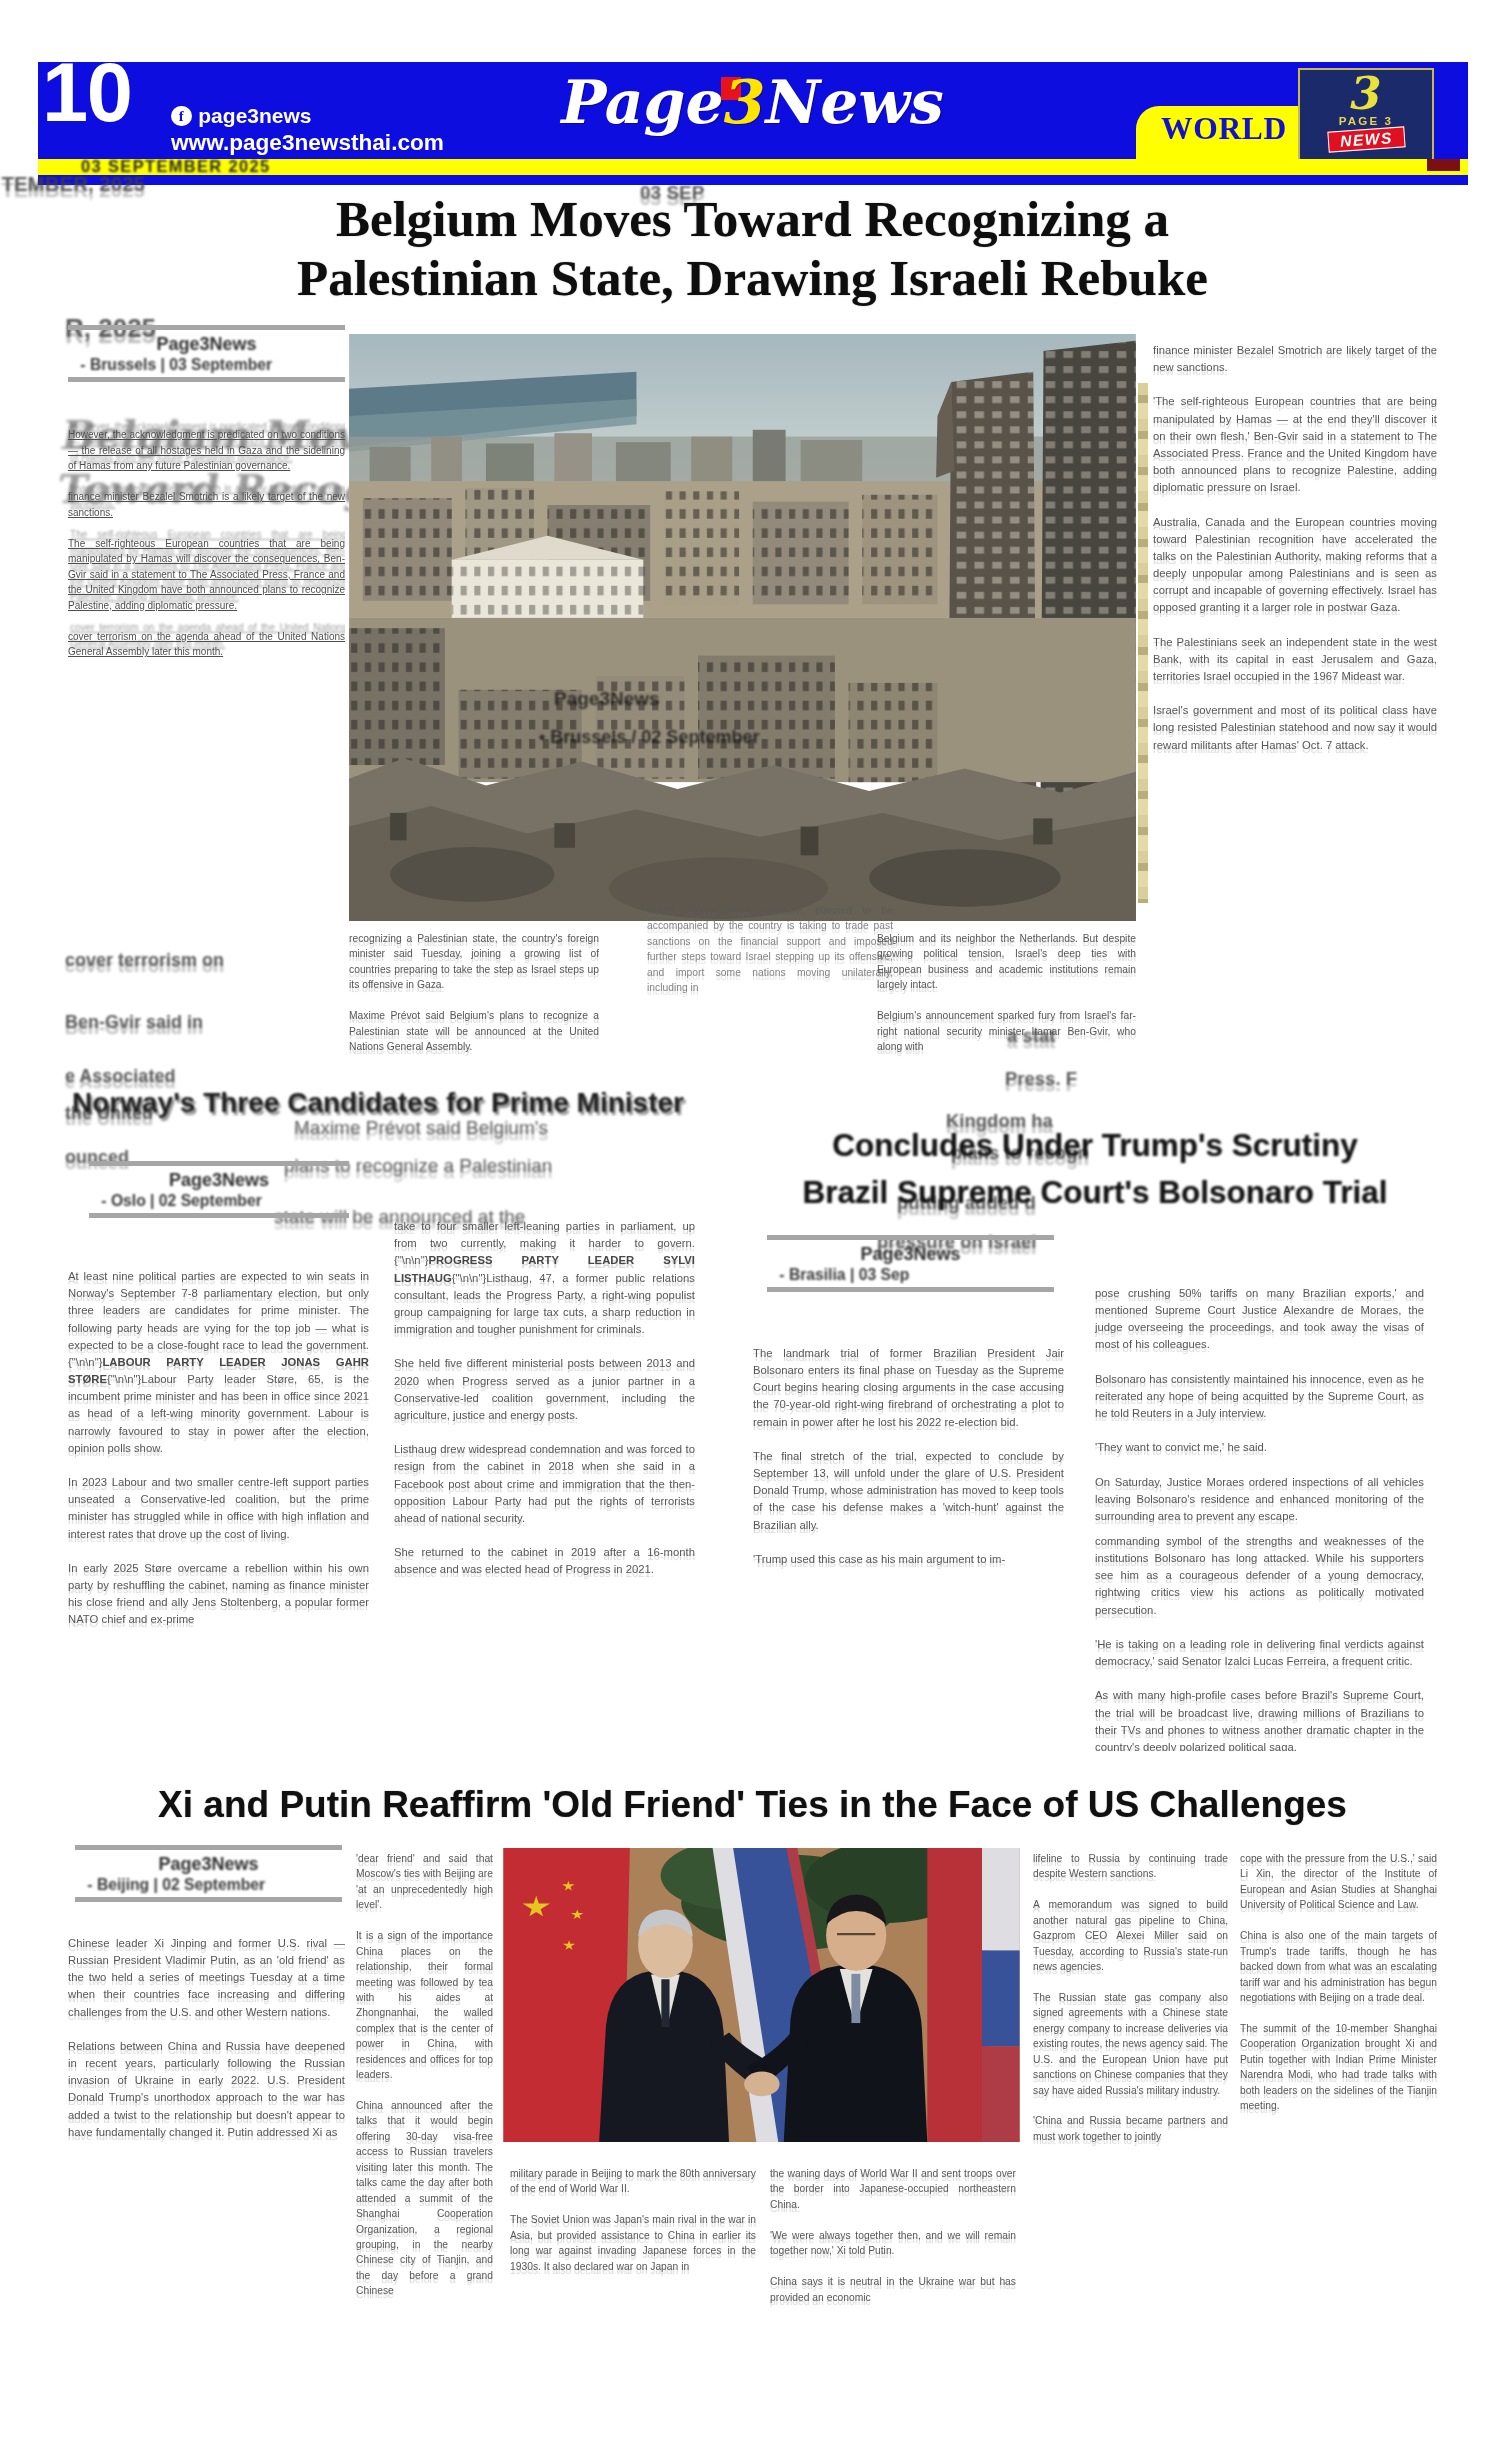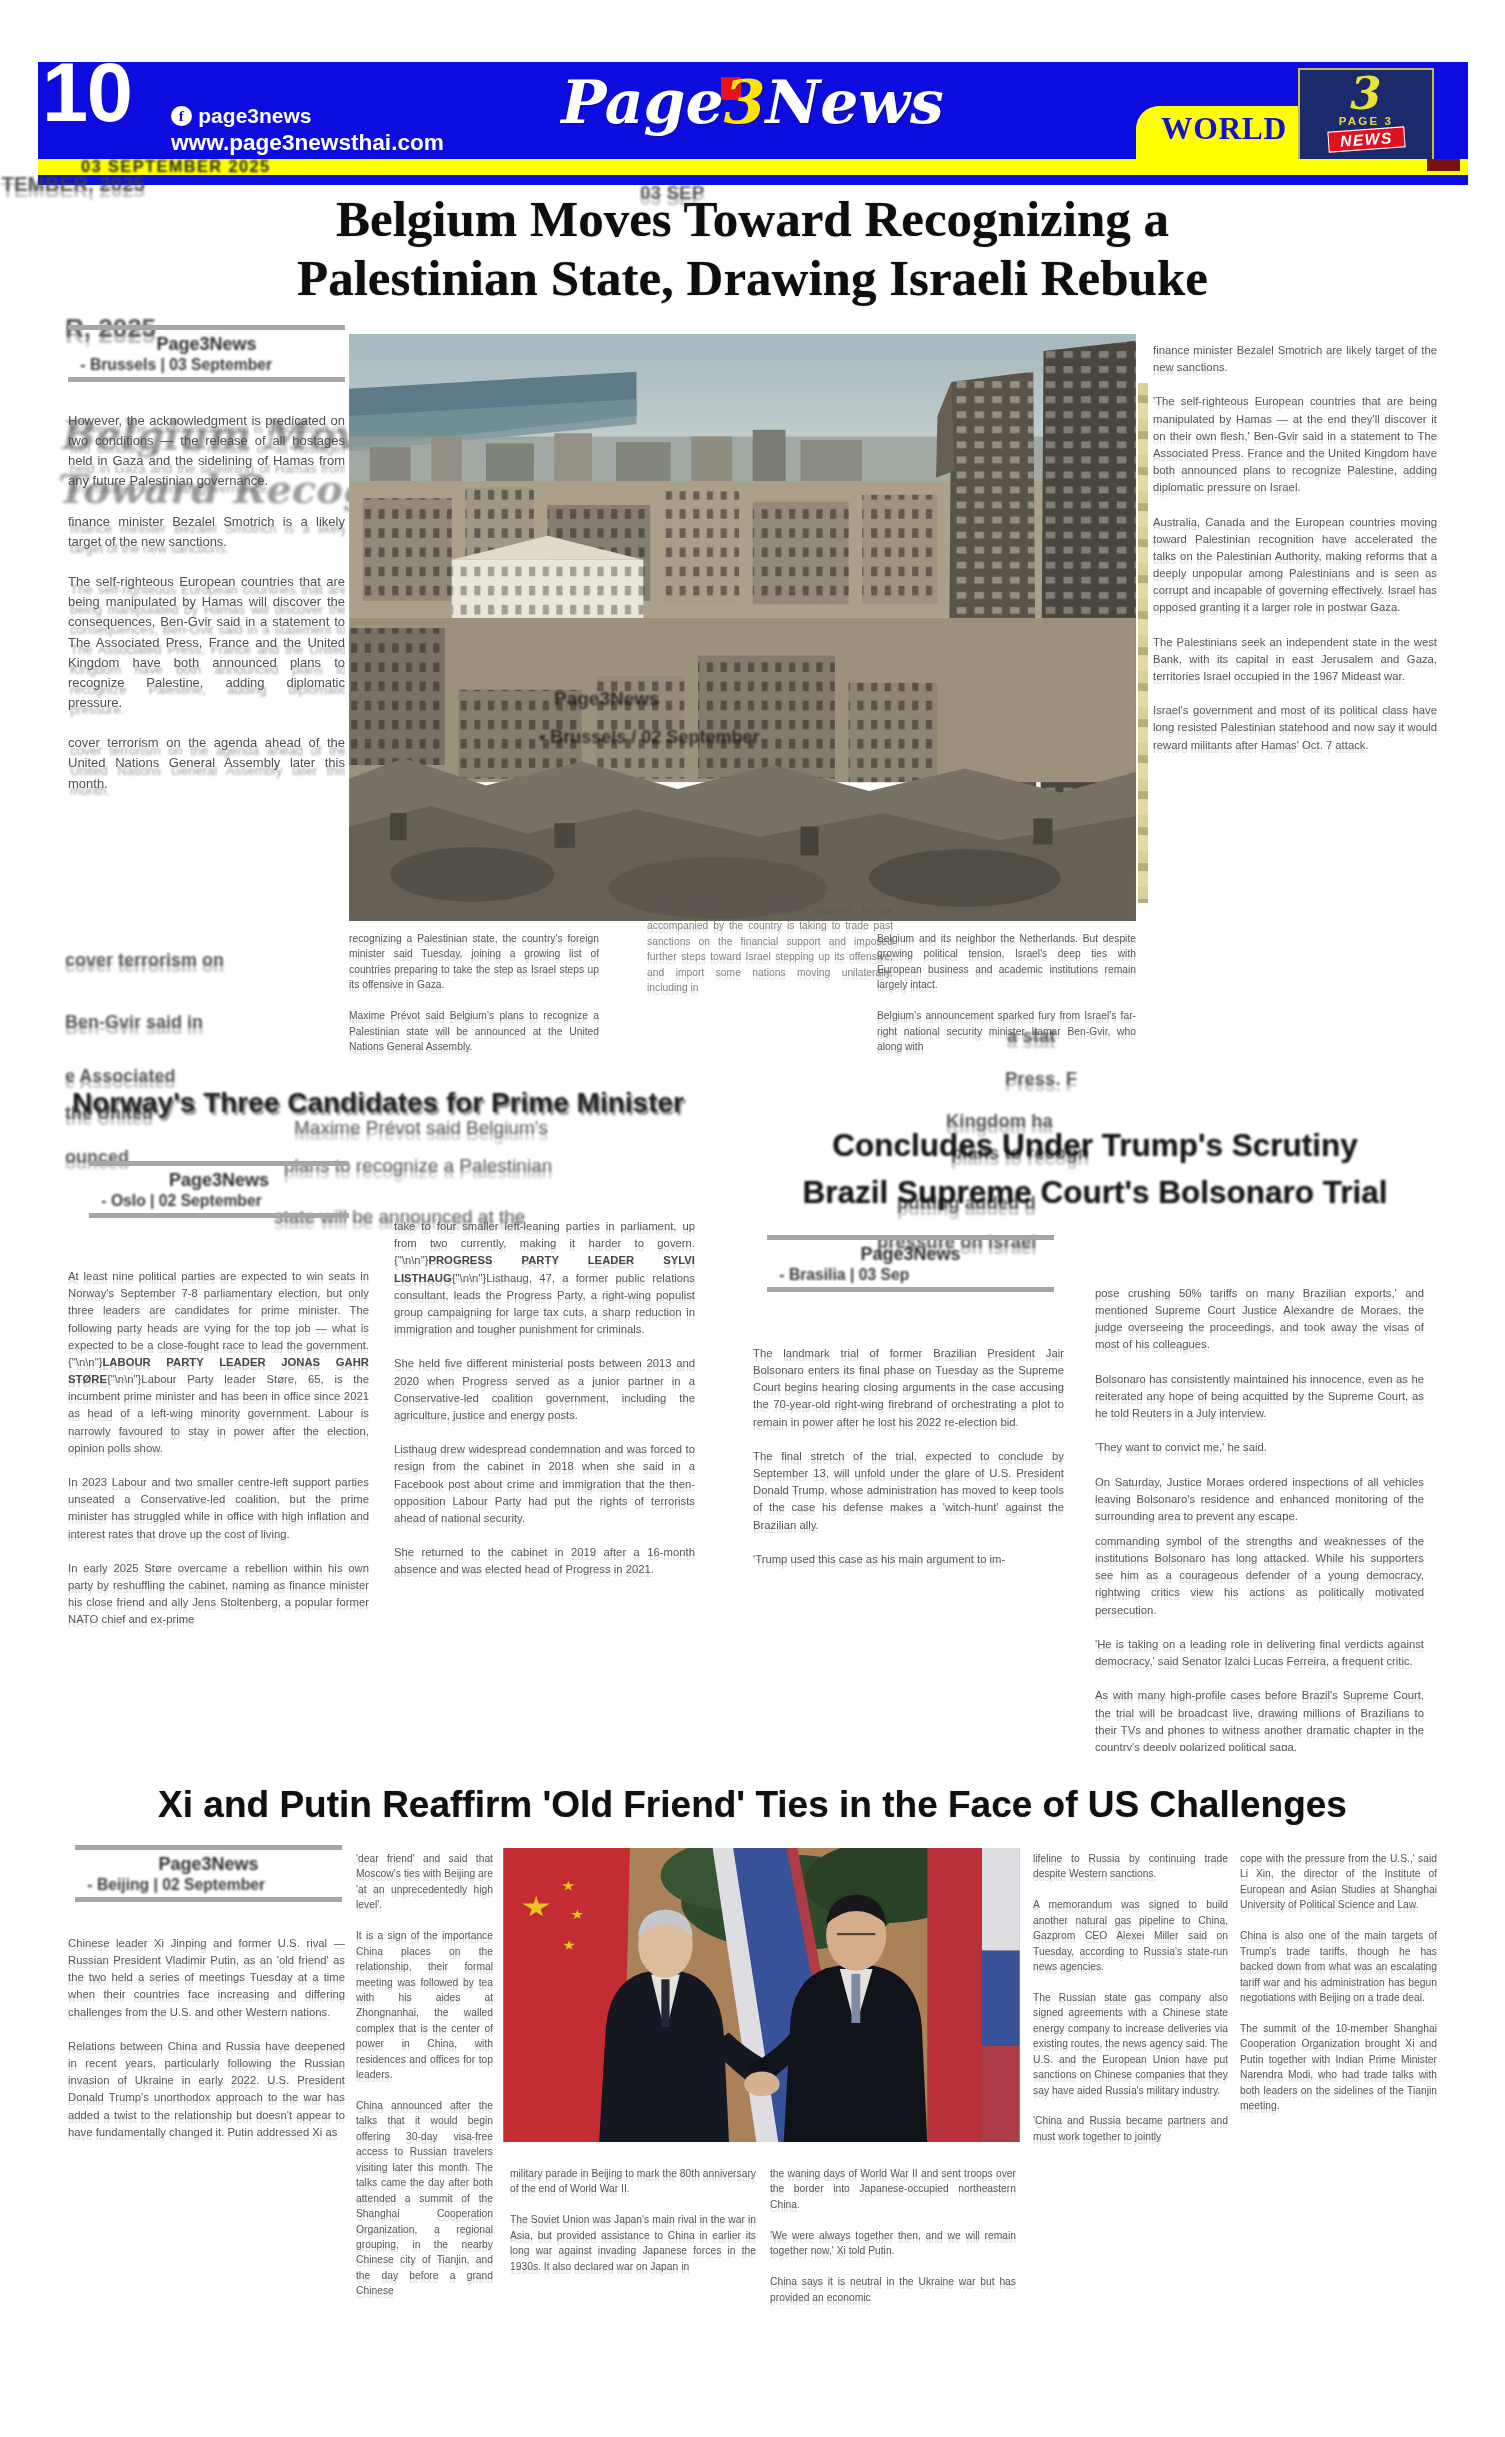--- a/index.html
+++ b/index.html
@@ -46,22 +46,22 @@
   
   .bybox{position:absolute;}
   .byrule{height:4.8px;background:#a6a6a6;margin:3.4px 0;}
   .bysrc{font-weight:bold;font-size:18px;text-align:center;color:#2e2e2e;filter:blur(0.8px);}
   .byplace{font-weight:bold;font-size:15.7px;text-align:left;color:#3a3a3a;filter:blur(0.8px);padding-left:12.3px;margin:1.4px 0 2.7px;}
   .coltext{position:absolute;font-size:11.3px;line-height:1.52;color:#575757;text-align:justify;
         white-space:pre-line;filter:blur(0.4px);text-shadow:0 4.1px 0.7px rgba(120,120,120,.30);overflow:hidden;}
   .coltext.sm{font-size:10.3px;line-height:1.5;}
   .colsub{font-weight:bold;color:#474747;}
   .dpwrap{position:absolute;overflow:hidden;}
-  .dp-base,.dp-echo{position:absolute;left:0;top:0;width:100%;font-size:13px;line-height:1.55;color:#4f4f4f;
-        text-align:justify;white-space:pre-line;filter:blur(0.5px);}
+  .dp-base,.dp-echo{position:absolute;left:0;top:16px;width:100%;font-size:10px;line-height:1.55;color:#4f4f4f;
+        text-align:justify;white-space:pre-line;filter:blur(0.5px);text-decoration:underline;}
   .dp-echo{top:7.5px;left:2.1px;filter:blur(1.1px);opacity:.55;}
   .gfrag{position:absolute;color:#3f3f3f;filter:blur(0.8px);opacity:.85;font-weight:bold;white-space:nowrap;
         text-shadow:0 5.5px 1.4px rgba(80,80,80,.45);}
   .gscript{position:absolute;font-family:"DejaVu Serif",serif;font-style:italic;font-weight:bold;color:#5a5a5a;
         filter:blur(1.8px);opacity:.6;white-space:nowrap;}
   .photobox{position:absolute;overflow:hidden;}
   .phov1{position:absolute;left:554px;top:688px;font-weight:bold;font-size:19px;color:#161616;filter:blur(0.8px);opacity:.8;}
   .phov2{position:absolute;left:539px;top:727px;font-weight:bold;font-size:18px;color:#161616;filter:blur(0.8px);opacity:.8;}
   .tanstrip{position:absolute;left:1138px;top:383px;width:9.6px;height:520px;
         background:repeating-linear-gradient(180deg,#d8cf9a 0 12.3px,#b8ae7a 12.3px 20.5px,#e3daa8 20.5px 36px);}

